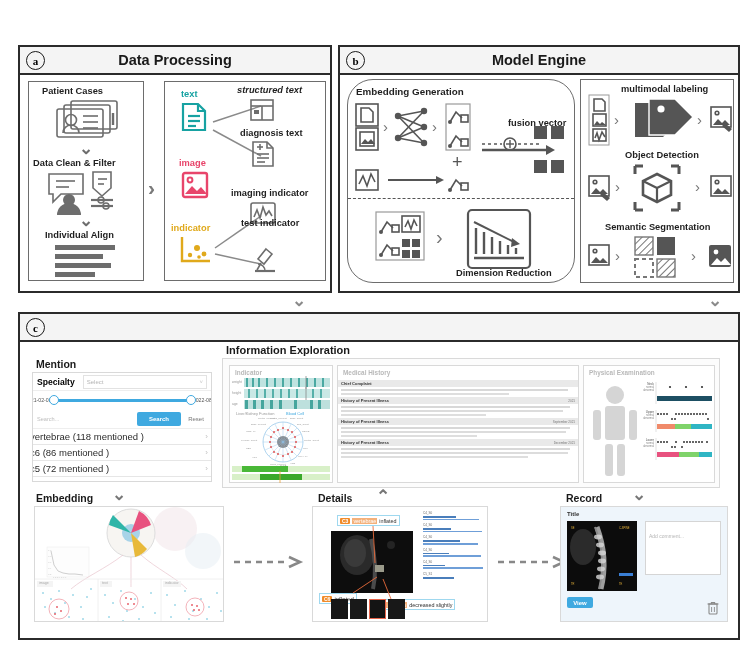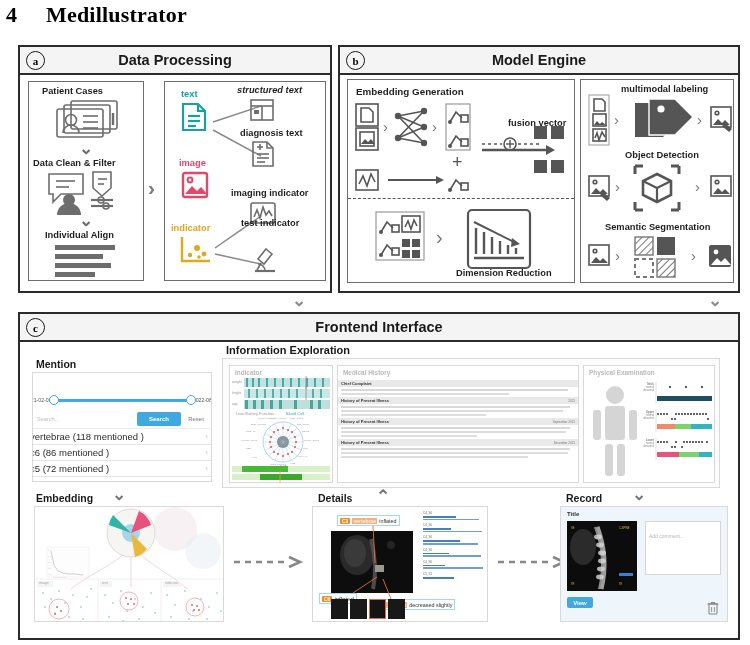--- a/index.html
+++ b/index.html
@@ -49,23 +49,20 @@
   .tag-tx{font-size:5.4px;color:#333;white-space:nowrap;}
   .tag-hl{background:#f3b07a;color:#fff;font-size:5.4px;padding:0 1px;}
 
   .dash-arrow{position:absolute;display:flex;align-items:center;}
 </style>
 </head>
 <body>
 
 <div class="page">
 
-  <div class="sec-head">
-    <span class="sec-num">4</span><span>Medillustrator</span>
-  </div>
 
   <div class="panel" style="left:18px;top:45px;width:314px;height:248px;">
     <div class="panel-head">
       <div class="badge">a</div>
       <div class="panel-title">Data Processing</div>
     </div>
 
     <div class="inner" style="left:8px;top:34px;width:116px;height:200px;">
       <div class="lab" style="left:13px;top:4px;">Patient Cases</div>
 
@@ -175,21 +172,21 @@
       </svg>
     </div>
   </div>
 
   <div class="panel" style="left:338px;top:45px;width:402px;height:248px;">
     <div class="panel-head">
       <div class="badge">b</div>
       <div class="panel-title">Model Engine</div>
     </div>
 
-    <div class="inner" style="left:7px;top:32px;width:228px;height:204px;">
+    <div class="inner" style="left:7px;top:32px;width:228px;height:204px;border-radius:26px;">
       <div class="lab" style="left:8px;top:6px;font-size:9.8px;">Embedding Generation</div>
 
       <svg style="position:absolute;left:6px;top:22px;" width="220" height="110" viewBox="0 0 220 110">
 
         <rect x="2" y="2" width="22" height="22" fill="#fff" class="dkline"></rect>
         <path d="M7 6 h8 l4 4 v10 h-12 z" fill="#fff" class="dkline"></path>
         <rect x="2" y="26" width="22" height="22" fill="#fff" class="dkline"></rect>
         <rect x="6" y="30" width="14" height="14" fill="#fff" class="dkline"></rect>
         <path d="M7 42 l4 -5 3 3 3 -3 4 5 z" class="dk"></path>
         <text x="29" y="30" font-size="15" fill="#777" font-family="Liberation Sans">›</text>
@@ -329,26 +326,32 @@
       </svg>
     </div>
   </div>
 
   <div class="chev" style="left:292px;top:292px;">⌄</div>
   <div class="chev" style="left:708px;top:292px;">⌄</div>
 
   <div class="panel" style="left:18px;top:312px;width:722px;height:328px;">
     <div class="panel-head">
       <div class="badge">c</div>
-      <div class="panel-title">Frontend Interface</div>
     </div>
 
     <div class="sub-h" style="left:16px;top:44px;">Mention</div>
     <div class="w-card" style="left:12px;top:58px;width:180px;height:110px;overflow:hidden;">
 
+      <div style="position:absolute;left:0;top:0;width:100%;height:17px;border-bottom:1px solid #eee;display:flex;align-items:center;">
+        <span style="font-size:8.6px;font-weight:bold;padding-left:4px;">Specialty</span>
+        <span style="margin-left:8px;flex:1;border:1px solid #e2e2e2;height:12px;display:flex;align-items:center;justify-content:space-between;padding:0 3px;margin-right:4px;">
+          <span style="font-size:6px;color:#b5b5b5;">Select</span>
+          <span style="font-size:6px;color:#c5c5c5;">˅</span>
+        </span>
+      </div>
 
       <div style="position:absolute;left:0;top:18px;width:100%;height:18px;display:flex;align-items:center;">
         <span style="font-size:5.2px;color:#555;margin-left:-8px;">2021-02-02</span>
         <span style="position:relative;flex:1;height:3px;background:#3fa9e0;margin:0 1px;">
           <span style="position:absolute;left:-4px;top:-3.5px;width:8px;height:8px;border-radius:50%;background:#fff;border:1.6px solid #3fa9e0;"></span>
           <span style="position:absolute;right:-4px;top:-3.5px;width:8px;height:8px;border-radius:50%;background:#fff;border:1.6px solid #3fa9e0;"></span>
         </span>
         <span style="font-size:5.2px;color:#555;margin-right:-8px;">2022-08-11</span>
       </div>
 

